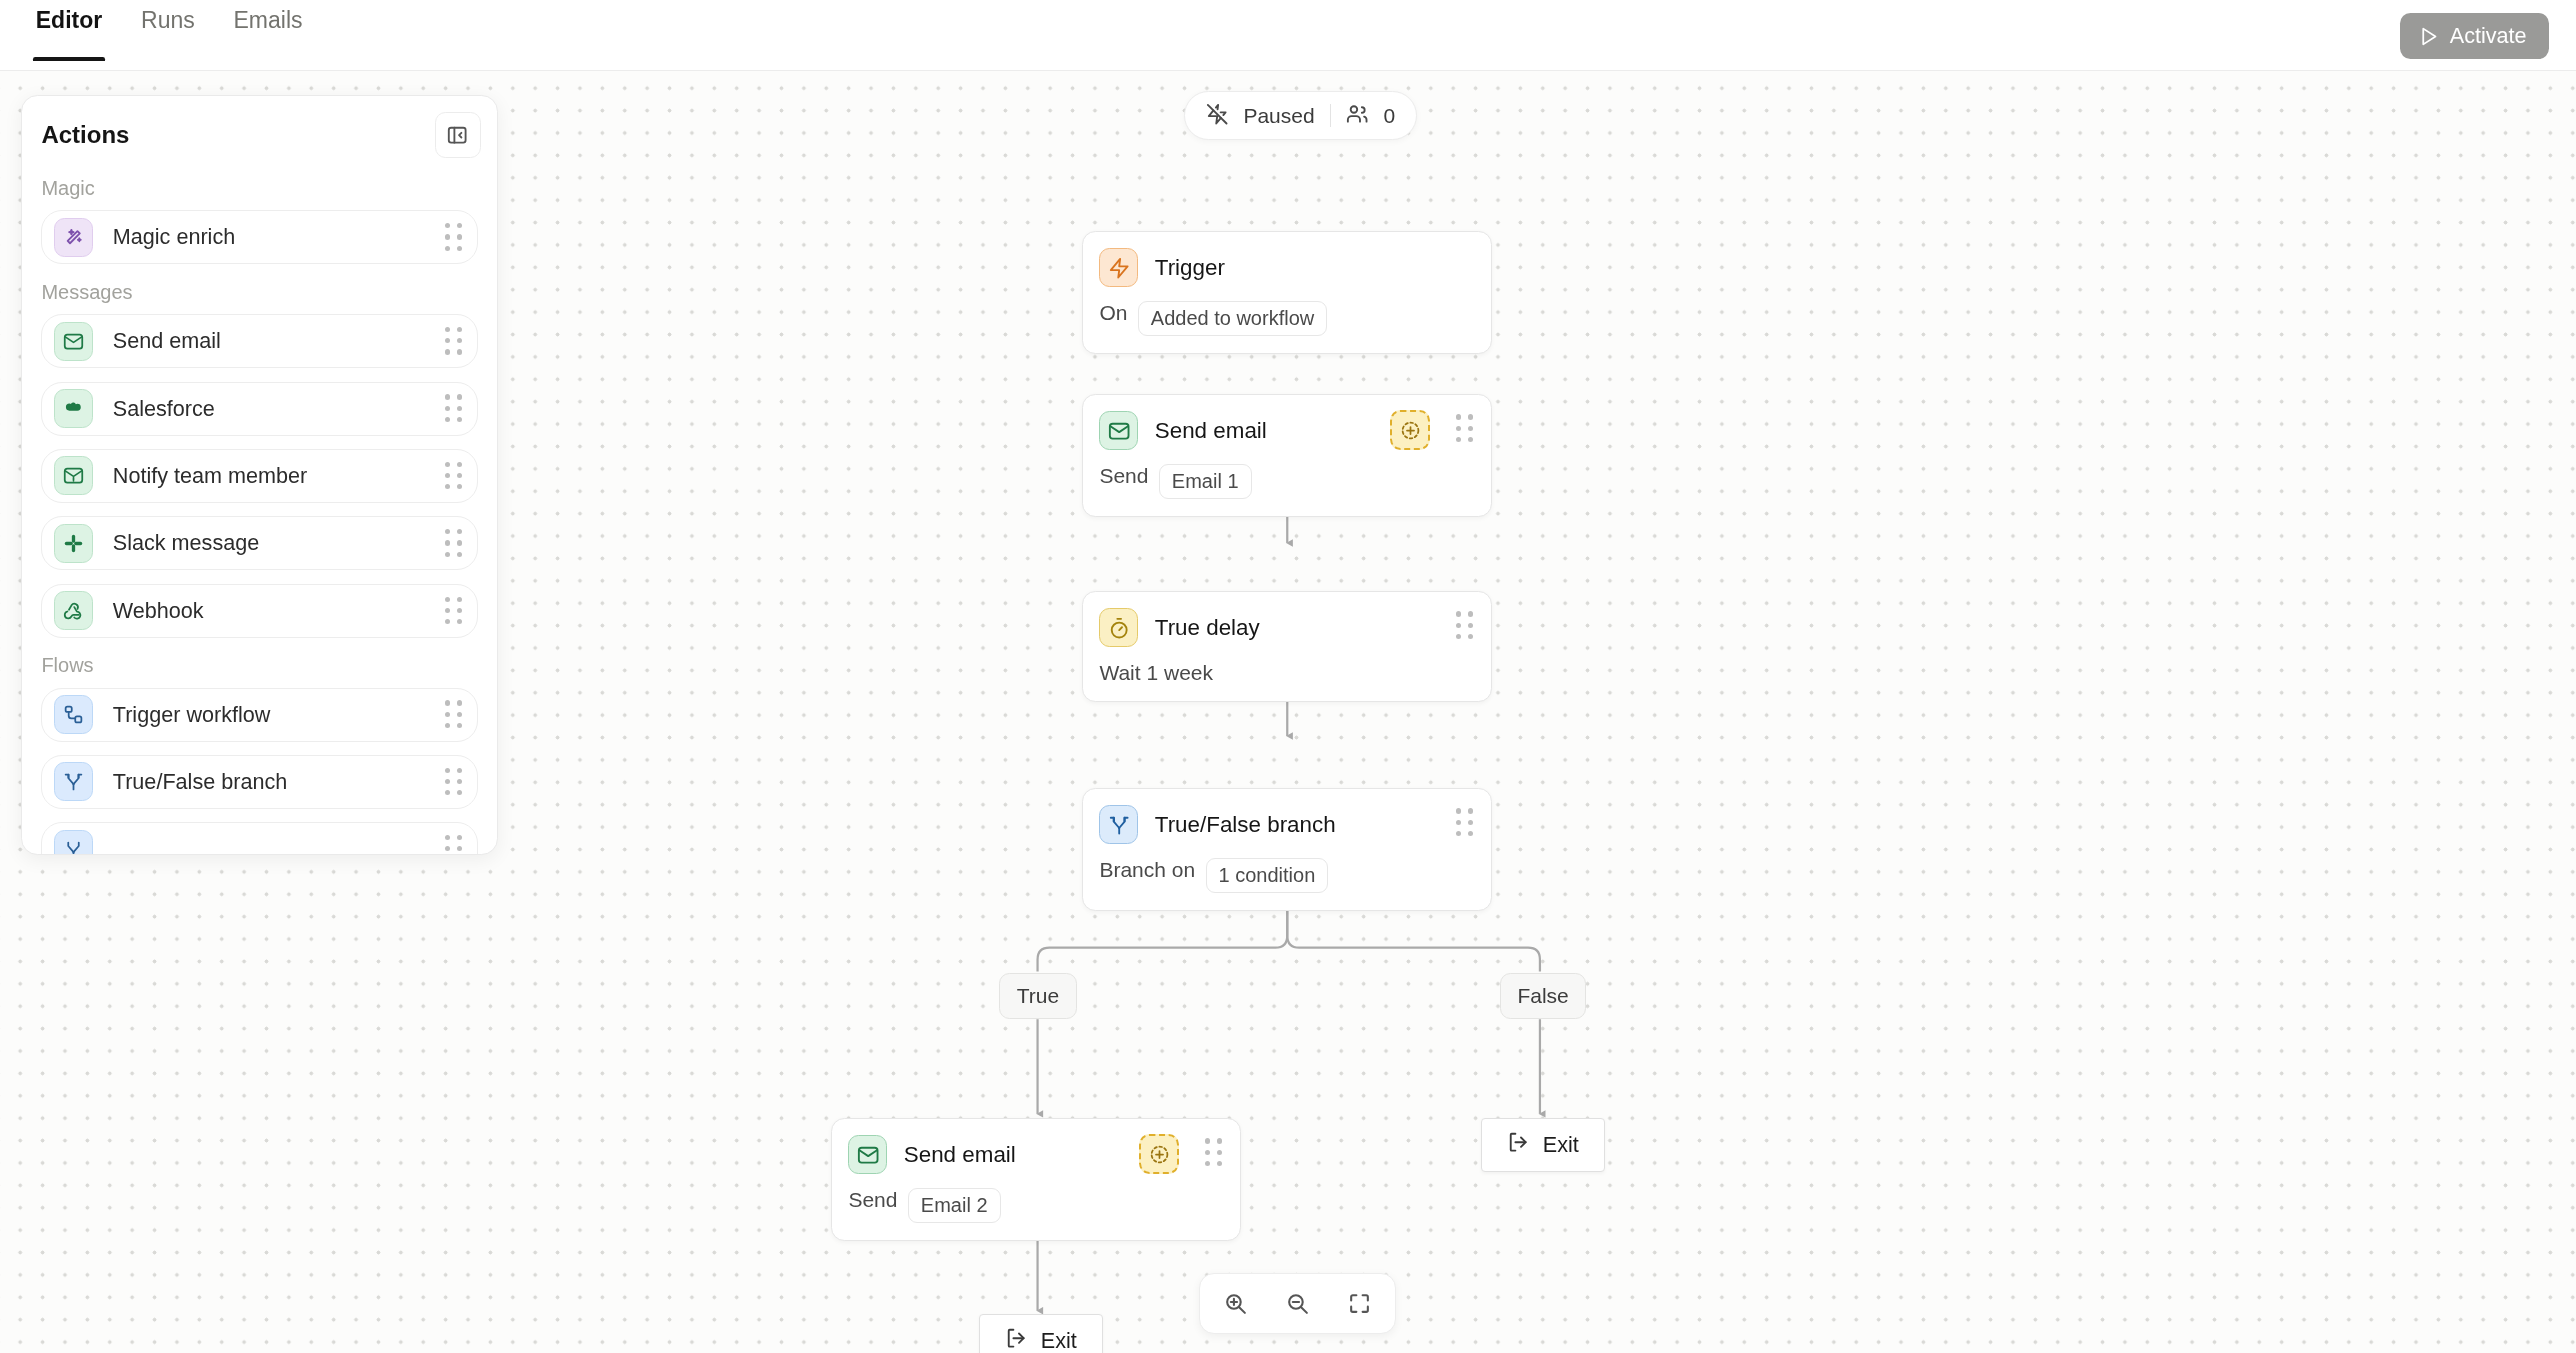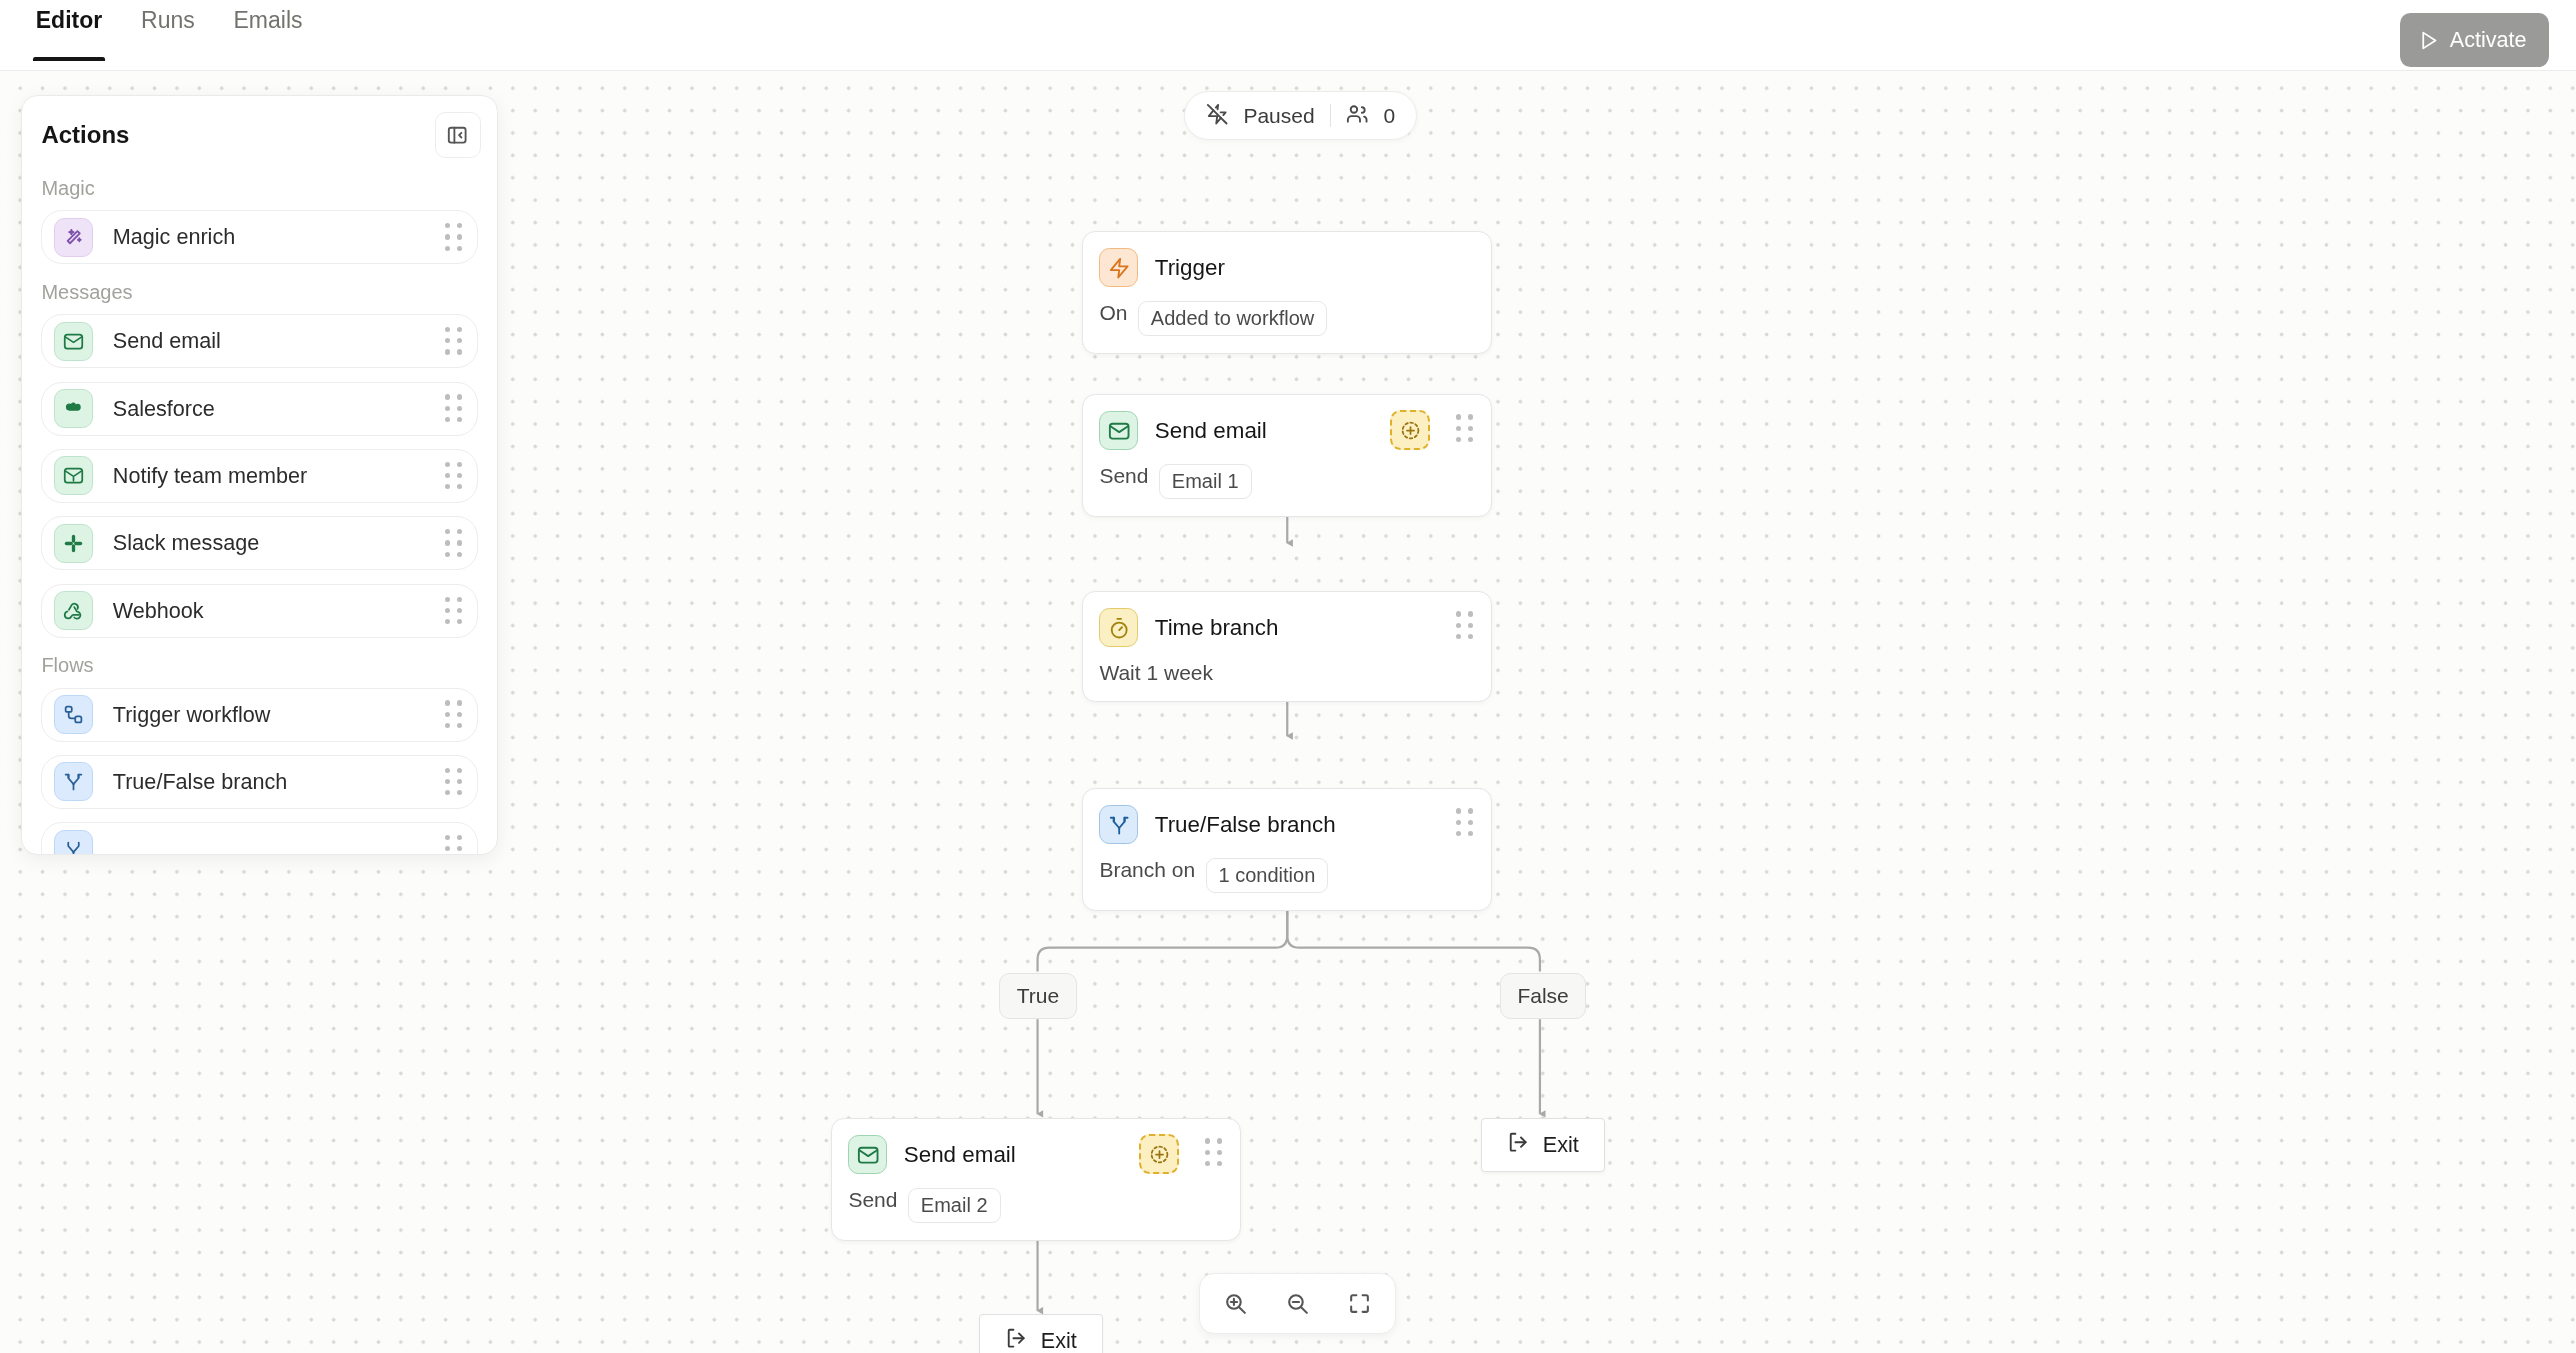--- a/index.html
+++ b/index.html
@@ -32,21 +32,21 @@
     cursor: pointer;
     height: 71px;
   }
   .tab.active { color: #131313; font-weight: 600; }
   .tab.active::after {
     content: ""; position: absolute; left: 16.4px; right: 16.4px; bottom: 0;
     height: 4.5px; background: #151515; border-radius: 2.2px 2.2px 0 0;
   }
   .activate-btn {
     position: absolute; right: 27px; top: 13.4px;
-    height: 54px; padding: 0 22.4px 0 18px;
+    height: 46px; padding: 0 22.4px 0 18px;
     background: #9a9a98; color: #ffffff;
     border: none; border-radius: 10.4px;
     display: flex; align-items: center; gap: 10.4px;
     font-size: 21.6px; font-family: inherit; font-weight: 500;
     cursor: pointer;
   }
   .activate-btn svg { display: block; }
 
   
   .canvas {
@@ -324,21 +324,21 @@
 
     <div class="node" style="left:1082px; top:520px; width:410px;">
       <div class="node-head">
         <span class="n-icon yellow">
           <svg width="22.4" height="22.4" viewBox="0 0 24 24" fill="none" stroke="#a4830d" stroke-width="2" stroke-linecap="round" stroke-linejoin="round">
             <line x1="10" y1="2" x2="14" y2="2"></line>
               <circle cx="12" cy="14" r="8"></circle>
               <path d="M12 14 15 11"></path>
             </svg>
         </span>
-        <span class="n-title">Time branch</span>
+        <span class="n-title">True delay</span>
         <span class="grip node-grip">
           <i></i>
             <i></i>
             <i></i>
             <i></i>
             <i></i>
             <i></i>
         </span>
       </div>
       <div class="node-body">

